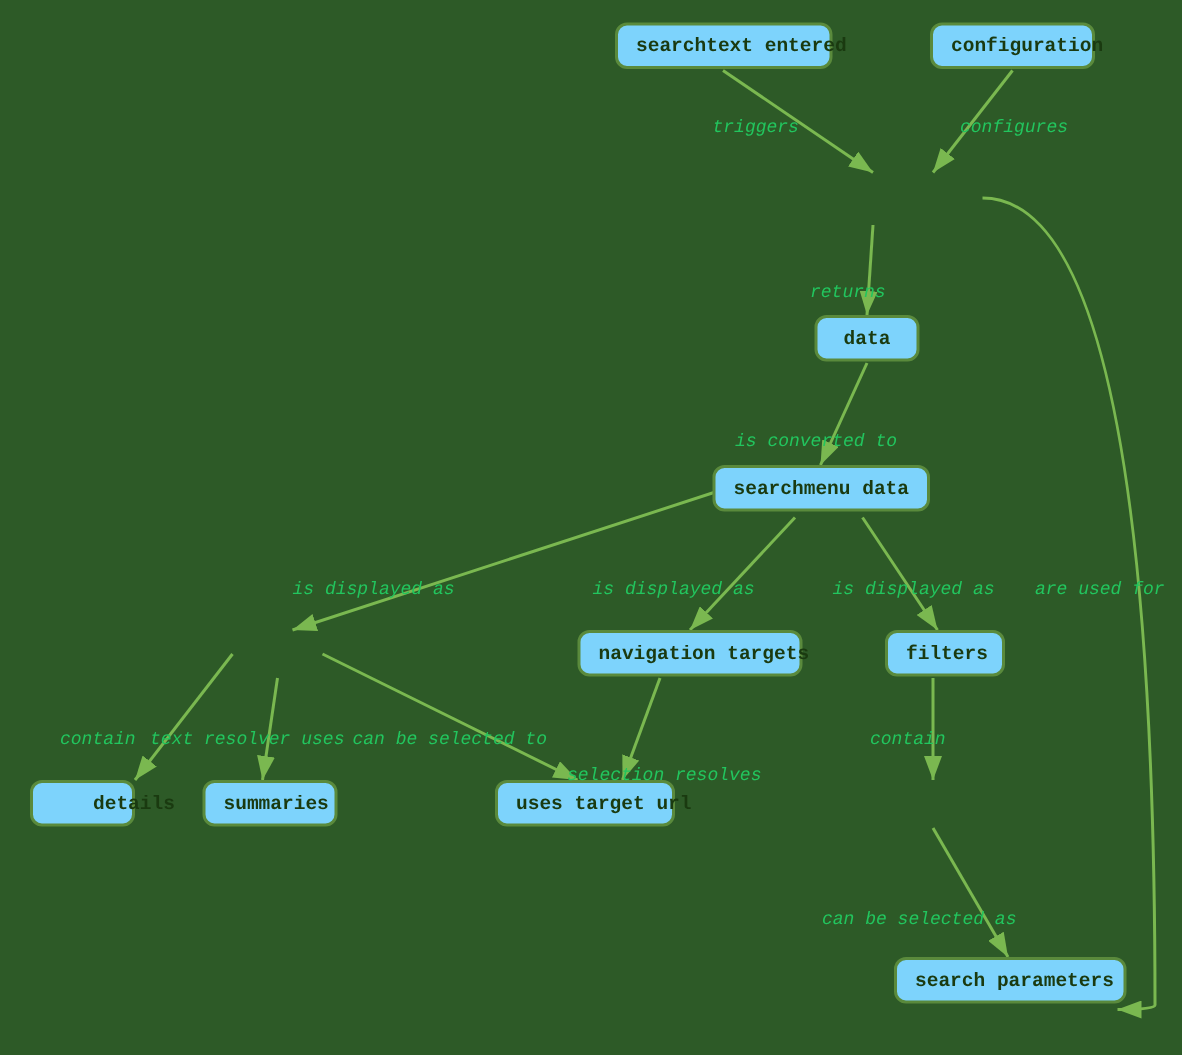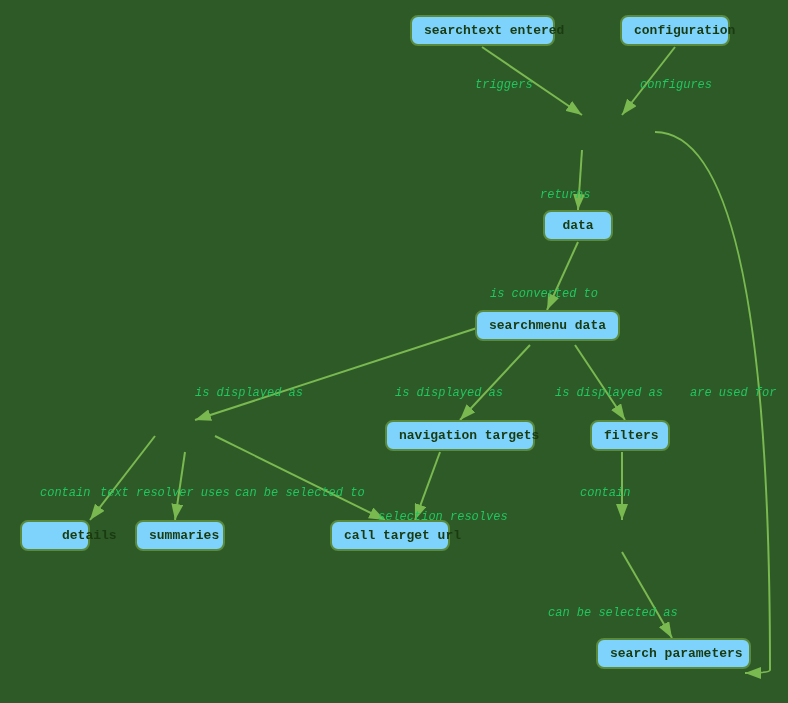--- a/index.html
+++ b/index.html
@@ -105,21 +105,21 @@
 
 
   <div class="node" style="left:385px; top:420px; width:150px;">navigation targets</div>
 
   <div class="node" style="left:590px; top:420px; width:80px;">filters</div>
 
   <div class="node" style="left:20px; top:520px; width:70px;padding-left:40px;">details</div>
 
   <div class="node" style="left:115px; top:520px; width:90px;margin-left:20px;">summaries</div>
 
-  <div class="node" style="left:330px; top:520px; width:120px;">call target url</div>
+  <div class="node" style="left:330px; top:520px; width:120px;">uses target url</div>
 
 
   <div class="node" style="left:596px; top:638px; width:155px;">search parameters</div>
 
   <div class="edge-label" style="left:475px; top:78px;">triggers</div>
 
   <div class="edge-label" style="left:640px; top:78px;">configures</div>
 
   <div class="edge-label" style="left:540px; top:188px;">returns</div>
 

